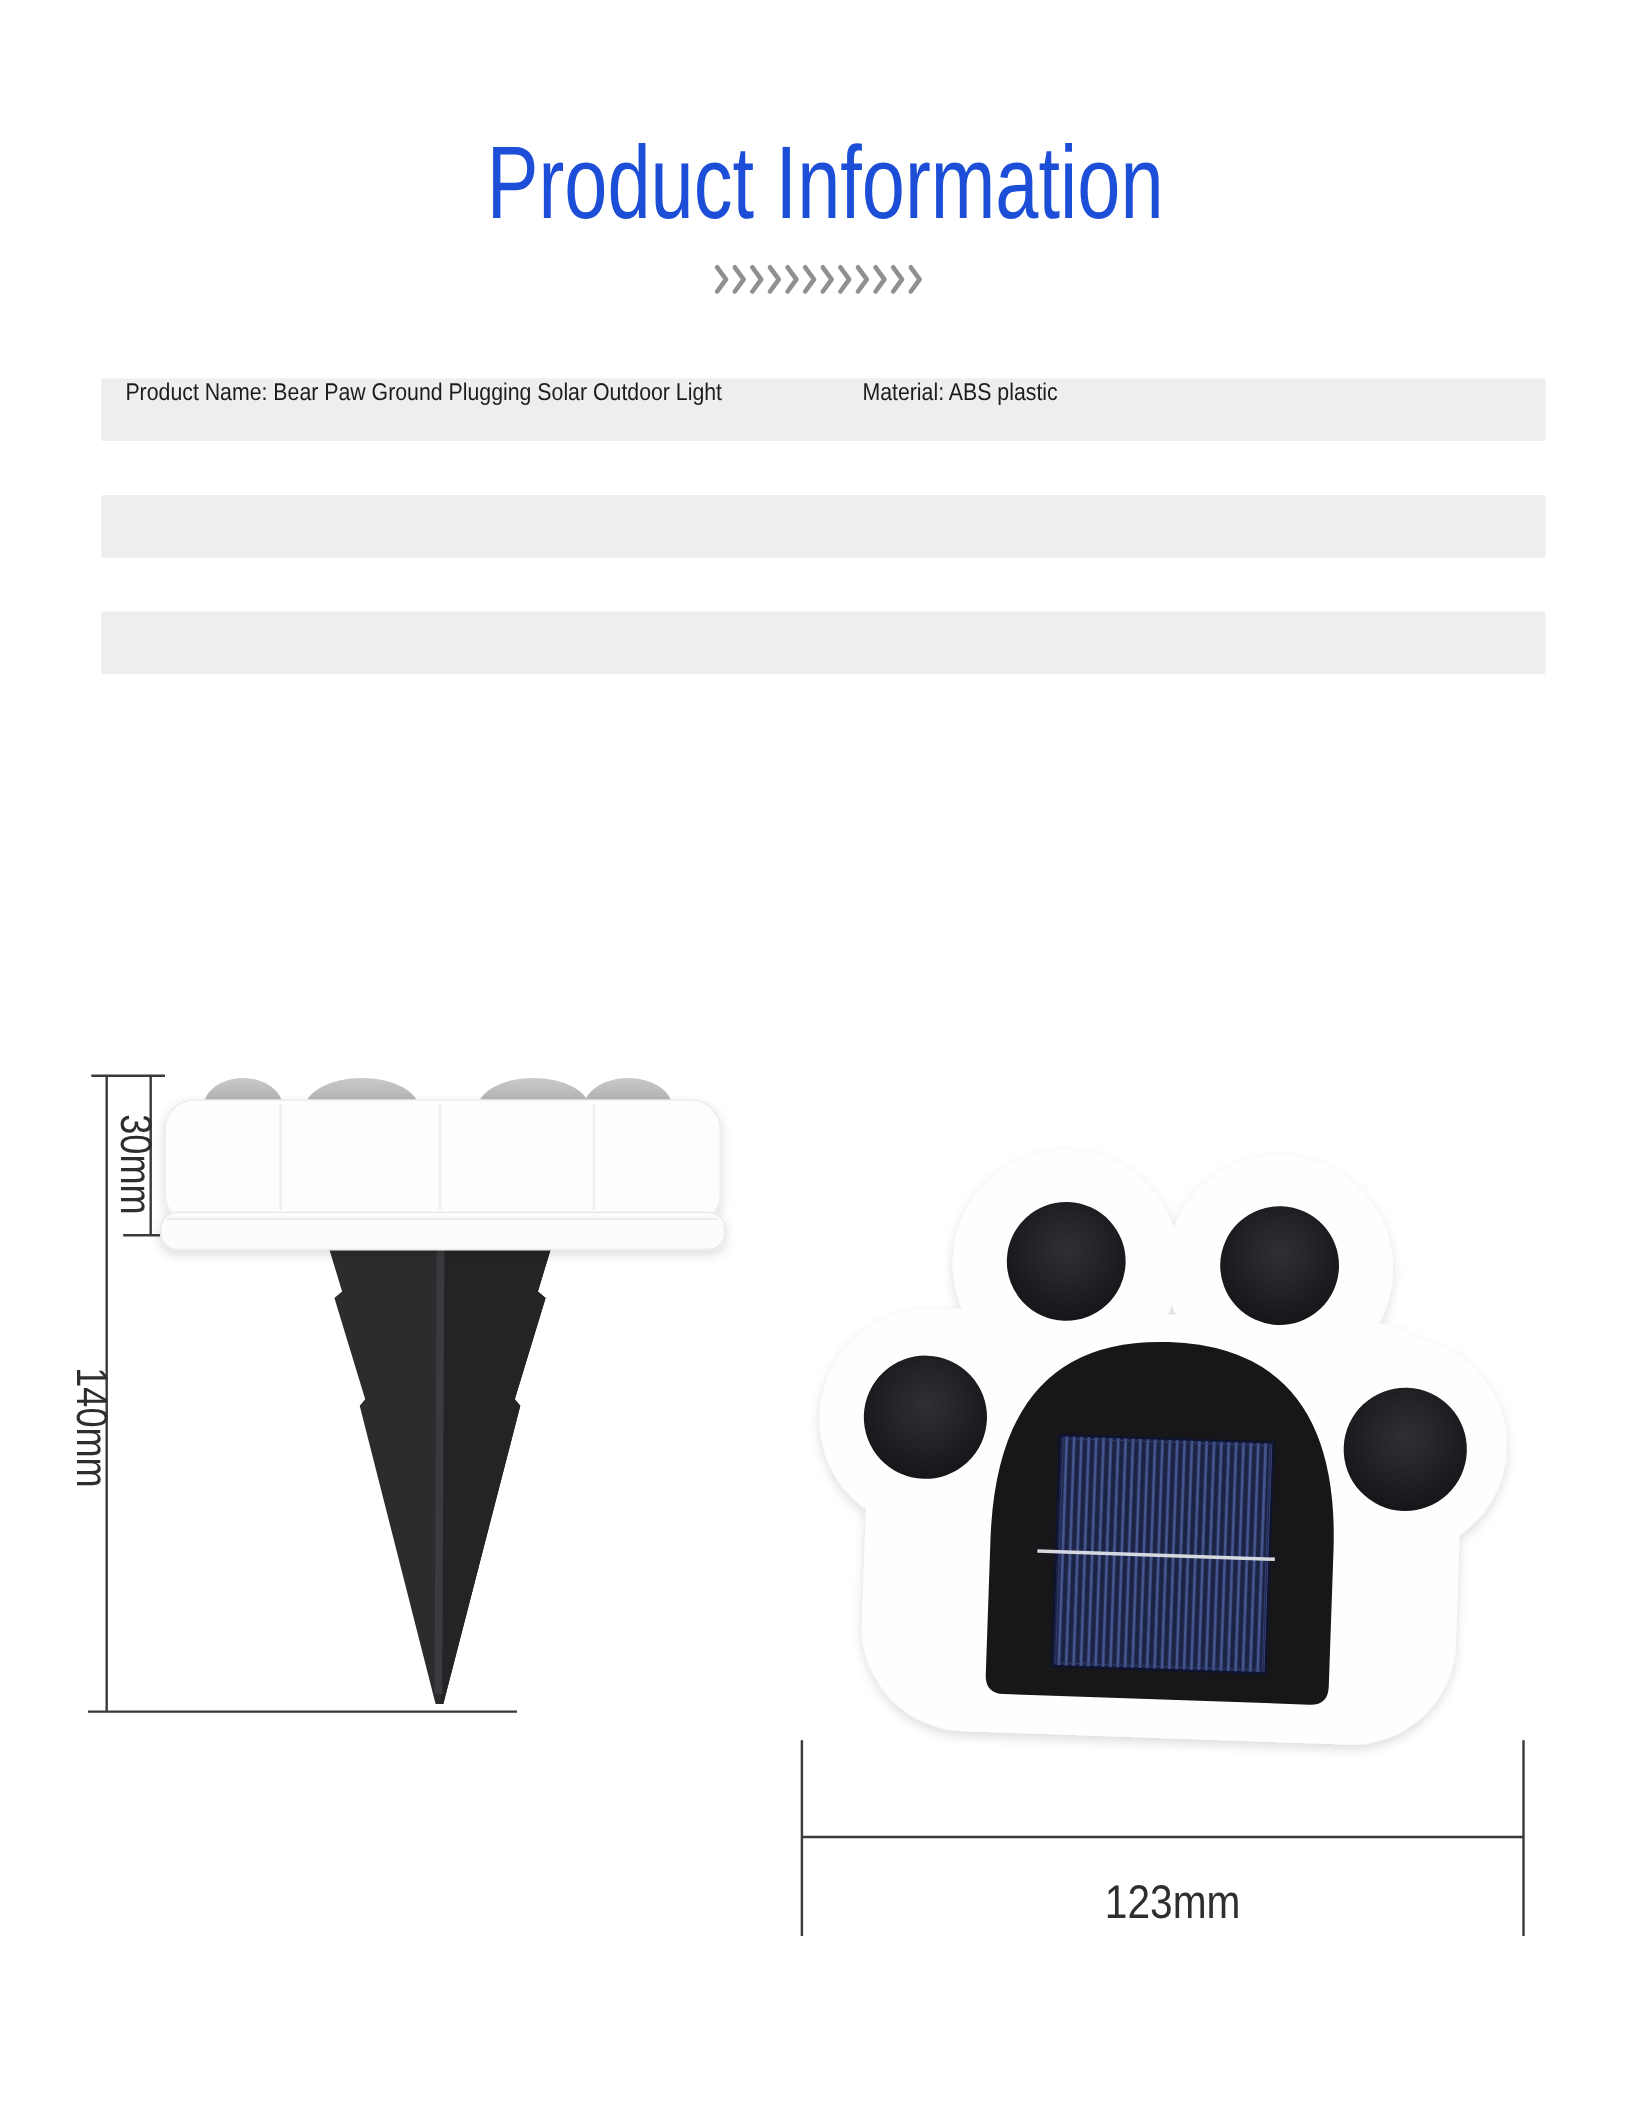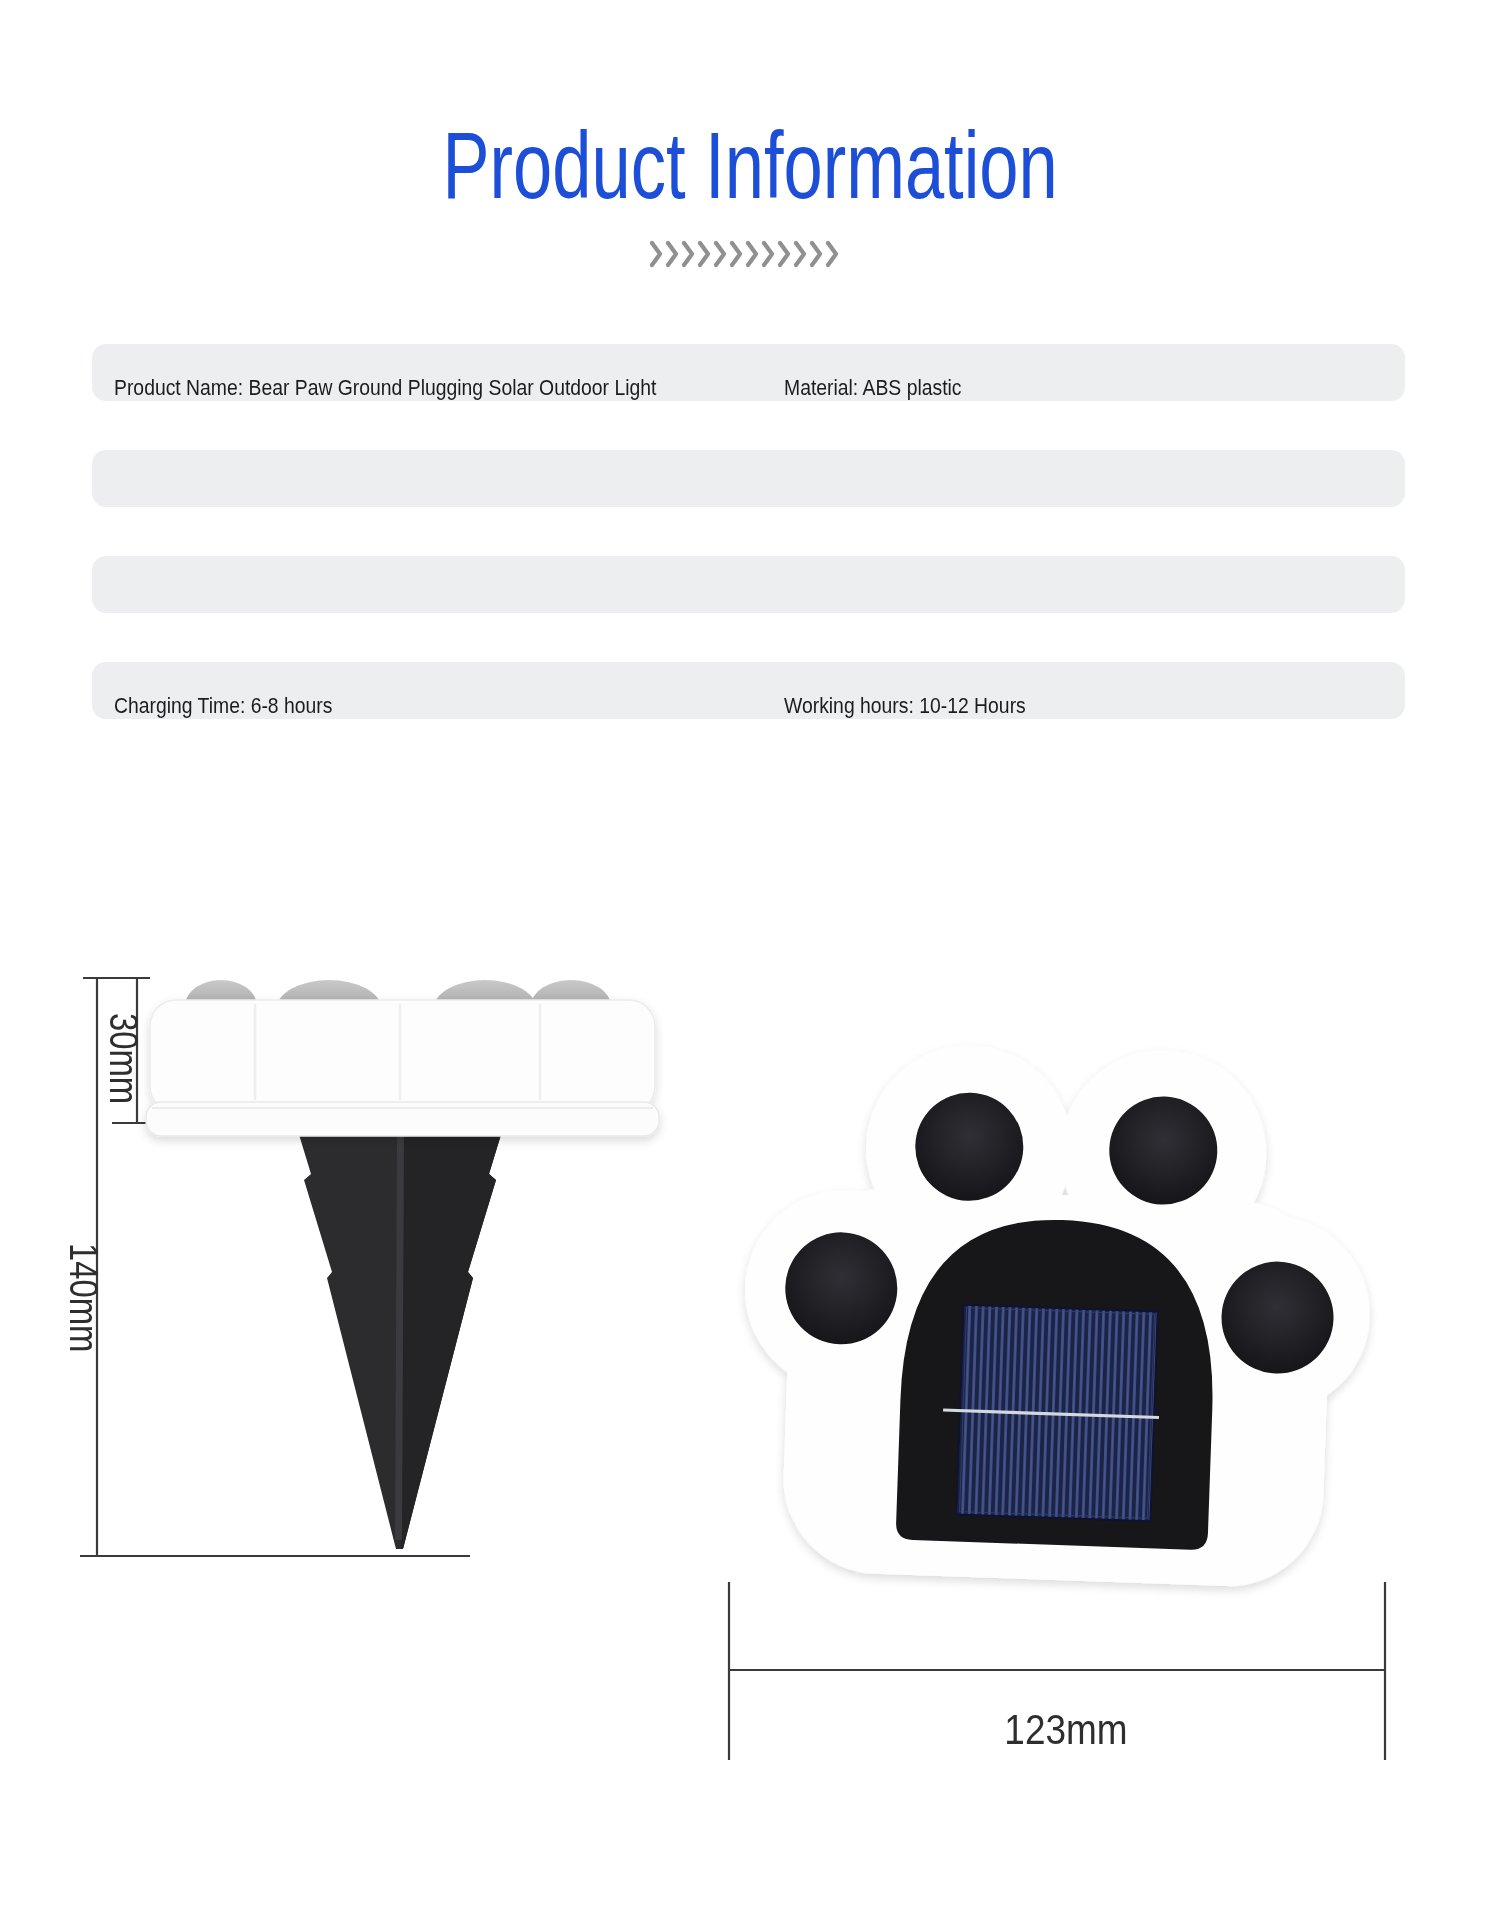--- a/index.html
+++ b/index.html
@@ -27,23 +27,23 @@
   
   .chevrons{
     position:absolute;top:240px;left:0;width:100%;
     text-align:center;line-height:0;
   }
   
   .specs{
     position:absolute;top:344px;left:92px;width:1313px;
   }
   .spec-row{
-    display:flex;align-items:flex-end;
+    display:flex;align-items:flex-start;
     height:57px;margin-bottom:49px;
-    background:#edeef0;border-radius:14px;
+    background:#edeef0;border-radius:2px;
     font-size:22px;
   }
   .spec-cell{white-space:nowrap;overflow:visible;}
   .spec-cell.left{flex:0 0 692px;padding-left:22px;box-sizing:border-box;}
   .spec-cell.right{flex:1;text-decoration:underline;}
   .spec-cell span{
     display:inline-block;
     transform:scaleX(0.88);
     transform-origin:0 50%;
     color:#1c1c1c;
@@ -87,24 +87,20 @@
   </div>
 
   <section class="specs">
     <div class="spec-row">
       <div class="spec-cell left"><span>Product Name: Bear Paw Ground Plugging Solar Outdoor Light</span></div>
       <div class="spec-cell right"><span>Material: ABS plastic</span></div>
     </div>
     <div class="spec-row">
     </div>
     <div class="spec-row">
-    </div>
-    <div class="spec-row">
-      <div class="spec-cell left"><span>Charging Time: 6-8 hours</span></div>
-      <div class="spec-cell right"><span>Working hours: 10-12 Hours</span></div>
     </div>
   </section>
 
   <div class="figures">
     <svg width="1500" height="1011" viewBox="0 900 1500 1011">
       <defs>
         <linearGradient id="domeG" x1="0" y1="0" x2="0" y2="1">
           <stop offset="0" stop-color="#c9c9c9"></stop>
           <stop offset="1" stop-color="#8d8d8d"></stop>
         </linearGradient>

